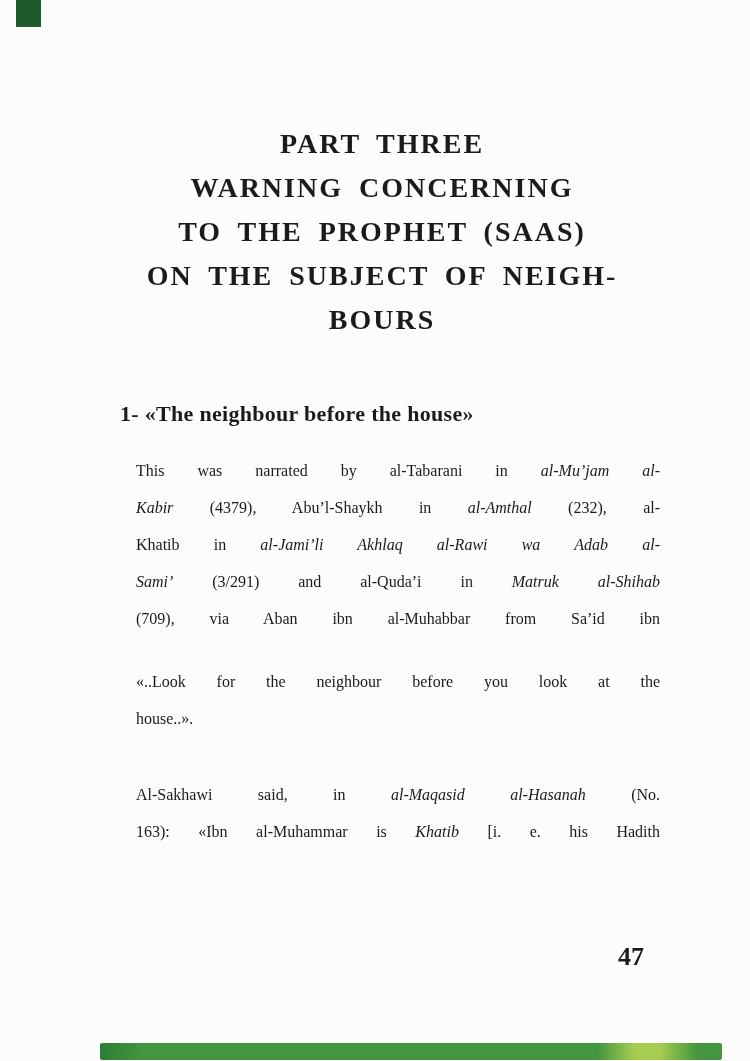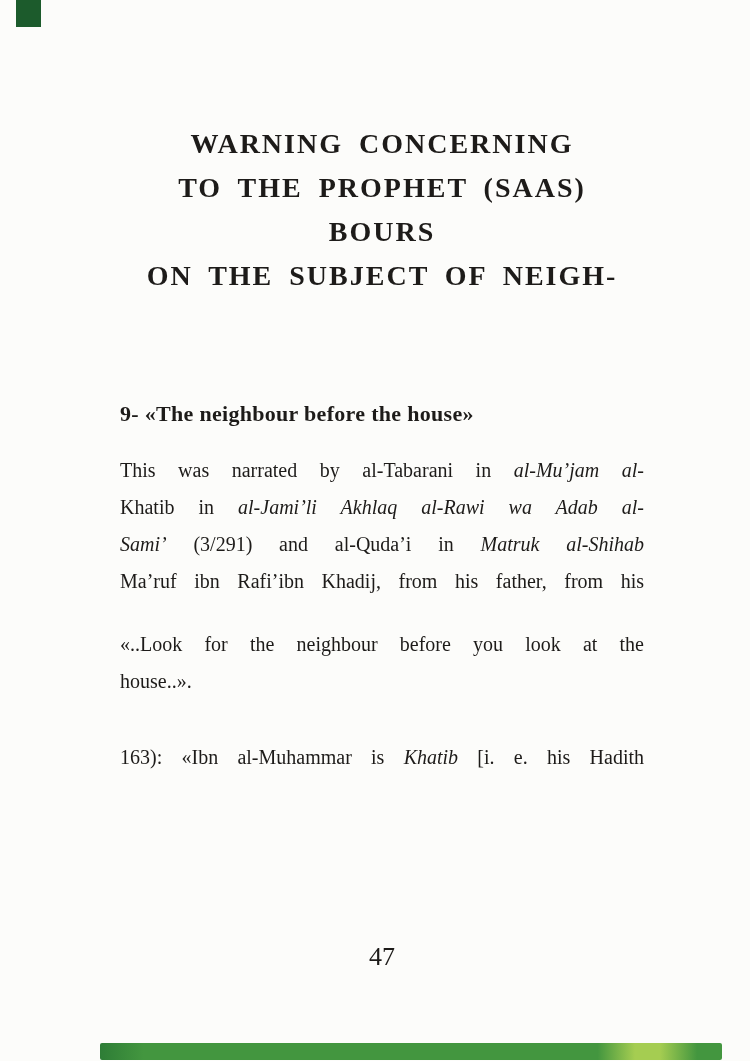--- a/index.html
+++ b/index.html
@@ -48,70 +48,73 @@
     position: absolute;
     top: 401px; left: 0;
     width: 100%;
     margin: 0;
     font-size: 22px;
     font-weight: bold;
     letter-spacing: 0.3px;
   }
   .body-text {
     position: absolute;
-    top: 452px; left: 0;
+    top: 452px; left: 16px;
     width: 100%;
-    font-size: 20px;
+    font-size: 16px;
     line-height: 37px;
   }
   .para { margin: 0; }
   .para.quote   { margin-top: 26px; }
   .para.comment { margin-top: 39px; }
   .line { text-align: justify; text-justify: inter-word; }
   .line.fill { text-align-last: justify; }
   .line i { font-style: italic; }
   .page-number {
     position: absolute;
     top: 942px; left: 0;
     width: 100%;
-    text-align: center;
+    text-align: right;
     font-size: 26px;
-    font-weight: normal;
+    font-weight: bold;
   }
 </style>
 </head>
 <body>
 
 <div class="page" style="background: rgb(252, 252, 250); color: rgb(29, 27, 25);">
 
   <div class="corner-mark" style="background: rgb(28, 91, 44);"></div>
 
   <div class="content">
 
     <h1 class="title">
+      <span class="title-line">PART THREE</span>
       <span class="title-line">WARNING CONCERNING</span>
       <span class="title-line">TO THE PROPHET (SAAS)</span>
+      <span class="title-line">ON THE SUBJECT OF NEIGH-</span>
       <span class="title-line">BOURS</span>
-      <span class="title-line">ON THE SUBJECT OF NEIGH-</span>
     </h1>
 
-    <h2 class="section-heading">9- «The neighbour before the house»</h2>
+    <h2 class="section-heading">1- «The neighbour before the house»</h2>
 
     <div class="body-text">
         <div class="para narration">
           <div class="line fill"><span>This was narrated by al-Tabarani in </span><i>al-Mu’jam al-</i></div>
+          <div class="line fill"><i>Kabir</i><span> (4379), Abu’l-Shaykh in </span><i>al-Amthal</i><span> (232), al-</span></div>
           <div class="line fill"><span>Khatib in </span><i>al-Jami’li Akhlaq al-Rawi wa Adab al-</i></div>
           <div class="line fill"><i>Sami’</i><span> (3/291) and al-Quda’i in </span><i>Matruk al-Shihab</i></div>
-          <div class="line fill"><span>Ma’ruf ibn Rafi’ibn Khadij, from his father, from his</span></div>
+          <div class="line fill"><span>(709), via Aban ibn al-Muhabbar from Sa’id ibn</span></div>
         </div>
         <div class="para quote">
           <div class="line fill"><span>«..Look for the neighbour before you look at the</span></div>
           <div class="line"><span>house..».</span></div>
         </div>
         <div class="para comment">
+          <div class="line fill"><span>Al-Sakhawi said, in </span><i>al-Maqasid al-Hasanah</i><span> (No.</span></div>
           <div class="line fill"><span>163): «Ibn al-Muhammar is </span><i>Khatib</i><span> [i. e. his Hadith</span></div>
         </div>
       </div>
 
     <div class="page-number">47</div>
 
   </div>
 
   <div class="bottom-bar" style="background: linear-gradient(90deg, rgb(46, 125, 54) 0%, rgb(67, 150, 63) 7%, rgb(67, 150, 63) 80%, rgb(165, 205, 81) 86%, rgb(165, 205, 81) 90%, rgb(67, 150, 63) 96%);"></div>
 

